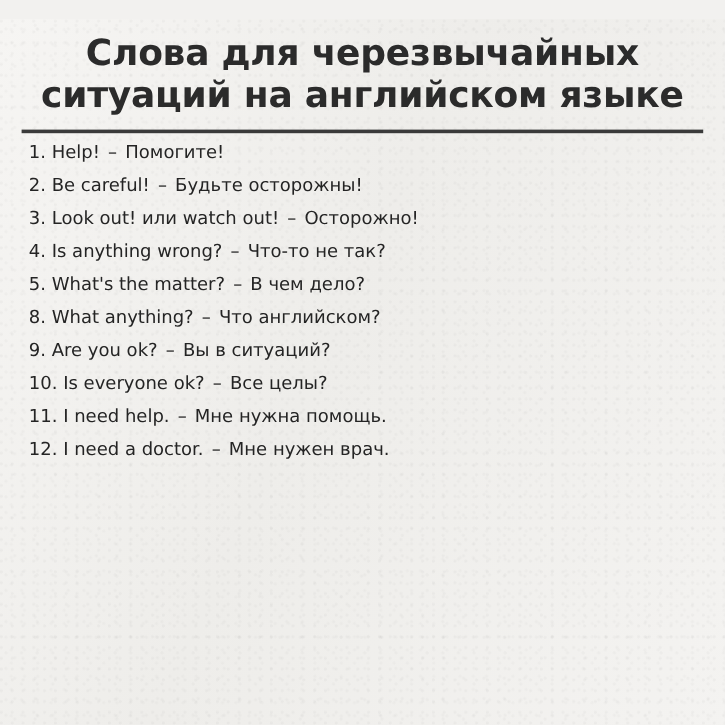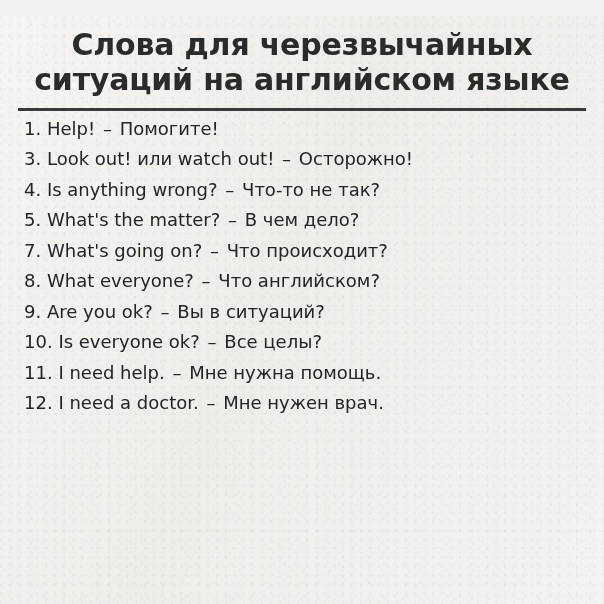--- a/index.html
+++ b/index.html
@@ -44,21 +44,21 @@
     height: 3px;
     background: #3a3a3a;
   }
   .list {
     margin: 0;
     padding: 9px 4px 0 10px;
     list-style: none;
   }
   .list-item {
     color: #242424;
-    font-size: 18px;
+    font-size: 15px;
     line-height: 1.0;
     padding: 0 0 12.5px 0;
     white-space: nowrap;
     font-family: "DejaVu Sans", sans-serif;
   }
   .num {
     font-variant-numeric: tabular-nums;
   }
   .en {
     font-family: "DejaVu Sans", sans-serif;
@@ -81,20 +81,26 @@
 
   <ul class="list">
 
     <li class="list-item">
       <span class="num">1.</span>
       <span class="en">Help!</span>
       <span class="dash">–</span>
       <span class="ru">Помогите!</span>
     </li>
 
+    <li class="list-item">
+      <span class="num">2.</span>
+      <span class="en">Be careful!</span>
+      <span class="dash">–</span>
+      <span class="ru">Будьте осторожны!</span>
+    </li>
 
     <li class="list-item">
       <span class="num">3.</span>
       <span class="en">Look out! или watch out!</span>
       <span class="dash">–</span>
       <span class="ru">Осторожно!</span>
     </li>
 
     <li class="list-item">
       <span class="num">4.</span>
@@ -104,30 +110,24 @@
     </li>
 
     <li class="list-item">
       <span class="num">5.</span>
       <span class="en">What's the matter?</span>
       <span class="dash">–</span>
       <span class="ru">В чем дело?</span>
     </li>
 
 
-    <li class="list-item">
-      <span class="num">7.</span>
-      <span class="en">What's going on?</span>
-      <span class="dash">–</span>
-      <span class="ru">Что происходит?</span>
-    </li>
 
     <li class="list-item">
       <span class="num">8.</span>
-      <span class="en">What everyone?</span>
+      <span class="en">What anything?</span>
       <span class="dash">–</span>
       <span class="ru">Что английском?</span>
     </li>
 
     <li class="list-item">
       <span class="num">9.</span>
       <span class="en">Are you ok?</span>
       <span class="dash">–</span>
       <span class="ru">Вы в ситуаций?</span>
     </li>

